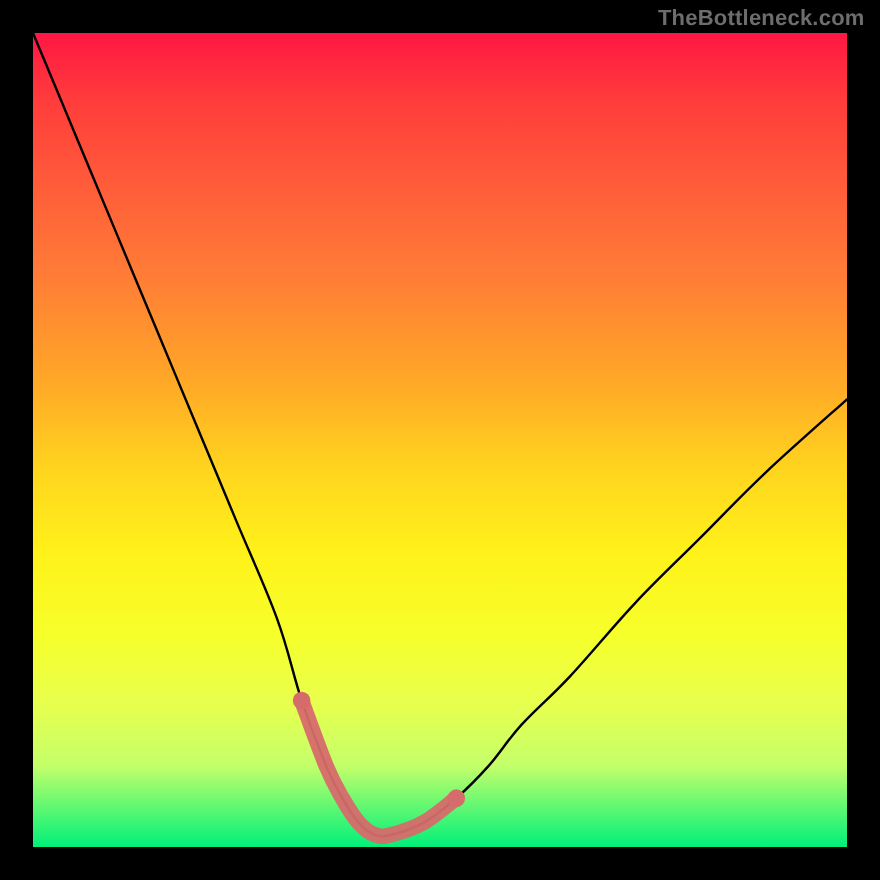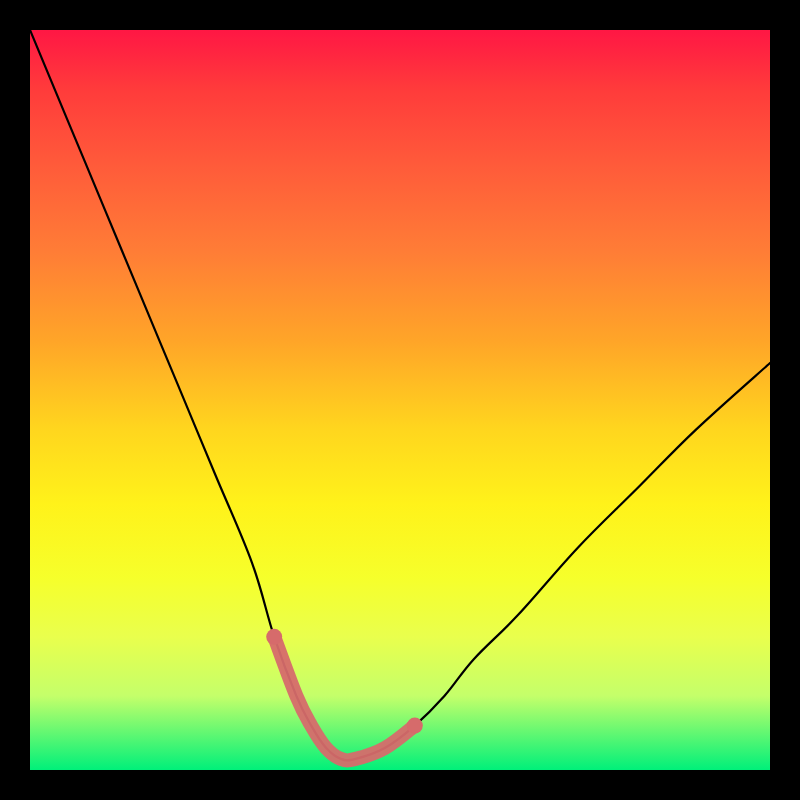--- a/index.html
+++ b/index.html
@@ -53,20 +53,21 @@
     font-weight: 600;
     color: #6d6d6d;
     letter-spacing: 0.2px;
     user-select: none;
   }
 </style>
 </head>
 <body>
 
 <div class="frame">
+  <div class="watermark">TheBottleneck.com</div>
   <div class="plot-area">
     <svg viewBox="0 0 740 740" preserveAspectRatio="none">
       <path id="curve-path" fill="none" stroke="#000000" stroke-width="2.2" stroke-linejoin="round" stroke-linecap="round" d="M 0,0 C 6.66,15.983999999999991 23.68,56.83199999999995 37,88.79999999999995 C 50.32,120.76799999999996 60.68,145.632 74,177.60000000000002 C 87.32,209.56800000000004 97.68,234.432 111,266.4 C 124.32,298.368 134.68,323.23199999999997 148,355.2 C 161.32,387.168 171.68,412.032 185,444 C 198.32,475.968 211.344,503.496 222,532.8 C 232.656,562.1039999999999 236.20800000000003,582.824 244.20000000000002,606.8 C 252.192,630.776 259.74,650.016 266.4,666 C 273.05999999999995,681.984 275.87199999999996,686.2760000000001 281.2,695.6 C 286.528,704.924 290.67199999999997,711.8059999999999 296,717.8 C 301.32800000000003,723.794 305.472,726.9019999999999 310.8,728.9 C 316.12800000000004,730.898 317.608,730.898 325.6,728.9 C 333.59200000000004,726.9019999999999 344.544,723.794 355.2,717.8 C 365.856,711.8059999999999 374.144,704.924 384.8,695.6 C 395.456,686.2760000000001 403.744,677.988 414.40000000000003,666 C 425.05600000000004,654.012 430.68,643.652 444,629 C 457.32,614.348 469.752,604.58 488.40000000000003,584.6 C 507.04800000000006,564.62 526.288,540.644 547.6,518 C 568.912,495.356 585.4879999999999,480.112 606.8,458.8 C 628.112,437.488 642.024,422.24399999999997 666,399.59999999999997 C 689.976,376.95599999999996 726.68,344.98799999999994 740,332.99999999999994"></path>
       <path id="highlight-path" fill="none" stroke="#d66b6b" stroke-width="14" stroke-linecap="round" stroke-linejoin="round" opacity="0.95" d="M 244.20000000000002,606.8 C 248.196,617.456 259.74,650.016 266.4,666 C 273.05999999999995,681.984 275.87199999999996,686.2760000000001 281.2,695.6 C 286.528,704.924 290.67199999999997,711.8059999999999 296,717.8 C 301.32800000000003,723.794 305.472,726.9019999999999 310.8,728.9 C 316.12800000000004,730.898 317.608,730.898 325.6,728.9 C 333.59200000000004,726.9019999999999 344.544,723.794 355.2,717.8 C 365.856,711.8059999999999 379.472,699.596 384.8,695.6"></path>
       <g id="highlight-dots">
           <circle cx="244.20000000000002" cy="606.8" r="8" fill="#d66b6b"></circle>
           <circle cx="384.8" cy="695.6" r="8" fill="#d66b6b"></circle>
         </g>
     </svg>
   </div>

